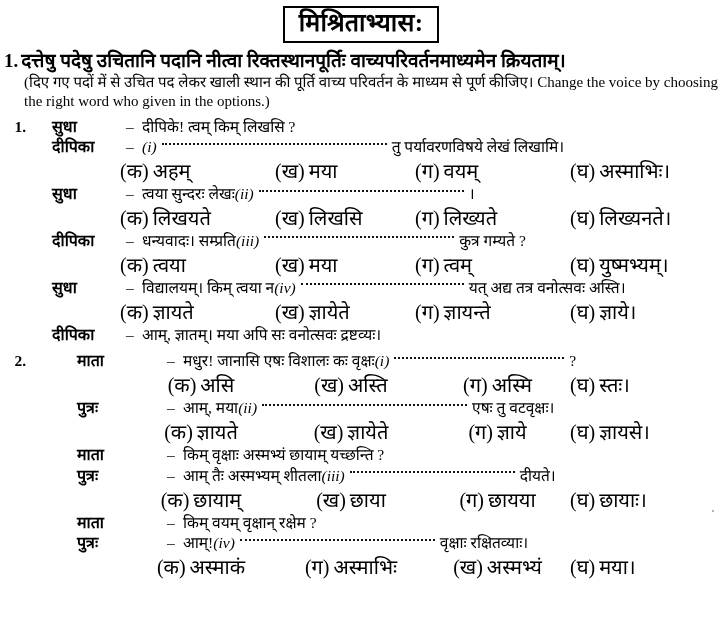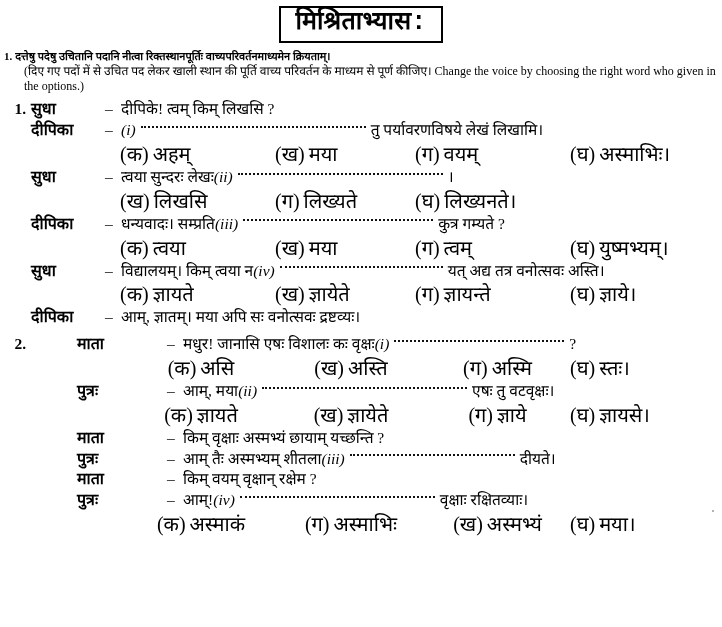--- a/index.html
+++ b/index.html
@@ -29,40 +29,39 @@
     justify-content: center;
     padding-top: 6px;
   }
   .title-box {
     border: 2px solid #000;
     padding: 1px 14px 3px 14px;
     font-size: 25px;
     font-weight: bold;
     line-height: 1.15;
     letter-spacing: 0.2px;
-    font-family: Liberation Mono, monospace;
   }
 
   
   .instructions {
     margin-top: 7px;
     padding-left: 4px;
     padding-right: 4px;
   }
   .q-main {
-    font-size: 11px;
+    font-size: 19px;
     font-weight: bold;
     line-height: 1.18;
     white-space: nowrap;
   }
   .q-main .qnum {
     margin-right: 3px;
   }
   .q-sub {
-    font-size: 12px;
+    font-size: 15px;
     line-height: 1.28;
     padding-left: 20px;
     margin-top: 1px;
   }
 
   
   .section {
     margin-top: 5px;
   }
   .section + .section {
@@ -86,21 +85,21 @@
     font-size: 15.5px;
     flex: 0 0 auto;
   }
   .secnum.blank { color: transparent; }
 
   .speaker {
     font-weight: bold;
     flex: 0 0 auto;
     font-size: 16px;
   }
-  .sec1 .speaker { width: 74px; }
+  .sec1 .speaker { width: 74px; margin-left: 21px; }
   .sec2 .speaker { width: 90px; margin-left: 46px; }
 
   .dash {
     flex: 0 0 auto;
     width: 16px;
     font-size: 15.5px;
   }
 
   .utter {
     flex: 1 1 auto;
@@ -210,20 +209,21 @@
           <span class="speaker">सुधा</span>
           <span class="dash">–</span>
           <span class="utter">
             <span class="seg">त्वया सुन्दरः लेखः </span>
             <span class="blanknum">(ii)</span>
             <span class="leader" style="width: 205px;"></span>
             <span class="seg">।</span>
           </span>
         </div>
         <div class="opts">
+          <span class="opt"><span class="lbl">(क)</span><span>लिखयते</span></span>
           <span class="opt"><span class="lbl">(ख)</span><span>लिखसि</span></span>
           <span class="opt"><span class="lbl">(ग)</span><span>लिख्यते</span></span>
           <span class="opt"><span class="lbl">(घ)</span><span>लिख्यनते।</span></span>
         </div>
         <div class="dline">
           <span class="secnum blank">1.</span>
           <span class="speaker">दीपिका</span>
           <span class="dash">–</span>
           <span class="utter">
             <span class="seg">धन्यवादः। सम्प्रति </span>
@@ -311,20 +311,26 @@
           <span class="secnum blank">2.</span>
           <span class="speaker">पुत्रः</span>
           <span class="dash">–</span>
           <span class="utter">
             <span class="seg">आम् तैः अस्मभ्यम् शीतला </span>
             <span class="blanknum">(iii)</span>
             <span class="leader" style="width: 165px;"></span>
             <span class="seg">दीयते।</span>
           </span>
         </div>
+        <div class="opts">
+          <span class="opt"><span class="lbl">(क)</span><span>छायाम्</span></span>
+          <span class="opt"><span class="lbl">(ख)</span><span>छाया</span></span>
+          <span class="opt"><span class="lbl">(ग)</span><span>छायया</span></span>
+          <span class="opt"><span class="lbl">(घ)</span><span>छायाः।</span></span>
+        </div>
         <div class="dline">
           <span class="secnum blank">2.</span>
           <span class="speaker">माता</span>
           <span class="dash">–</span>
           <span class="utter">
             <span class="seg">किम् वयम् वृक्षान् रक्षेम ?</span>
           </span>
         </div>
         <div class="dline">
           <span class="secnum blank">2.</span>

